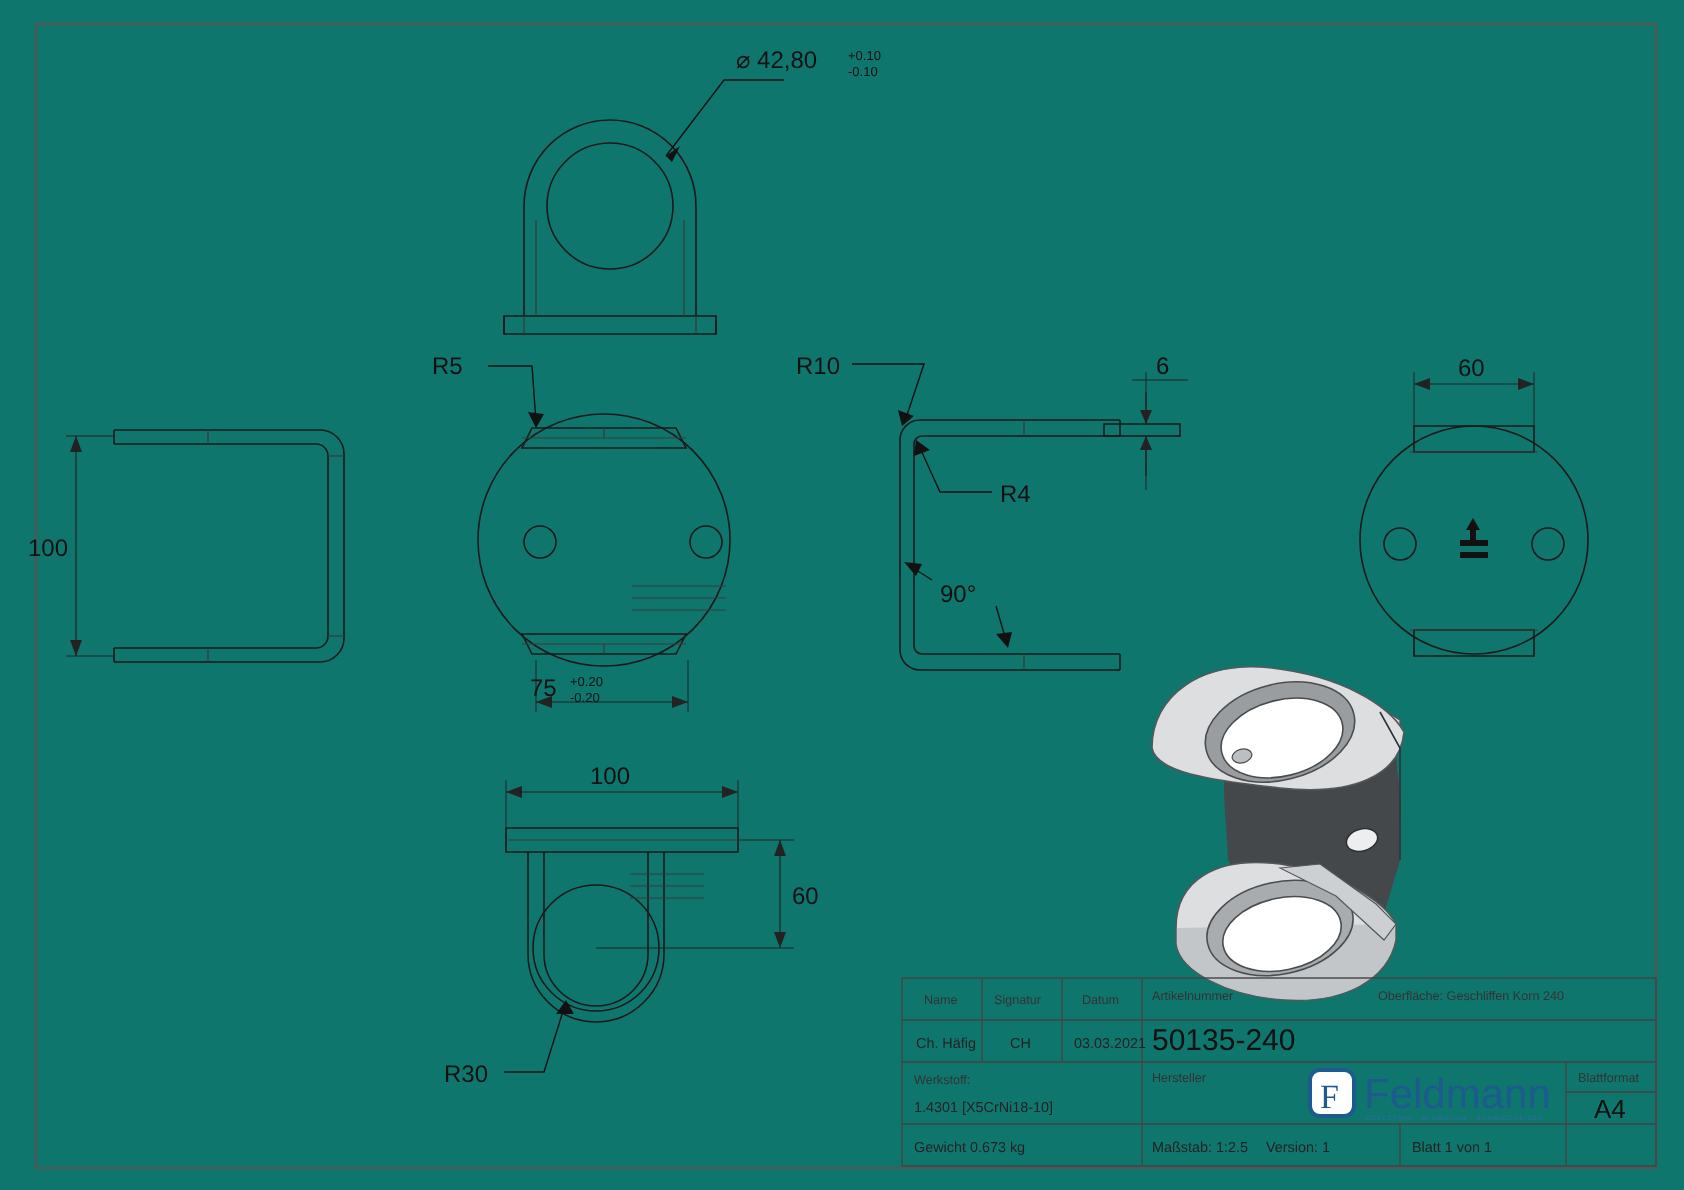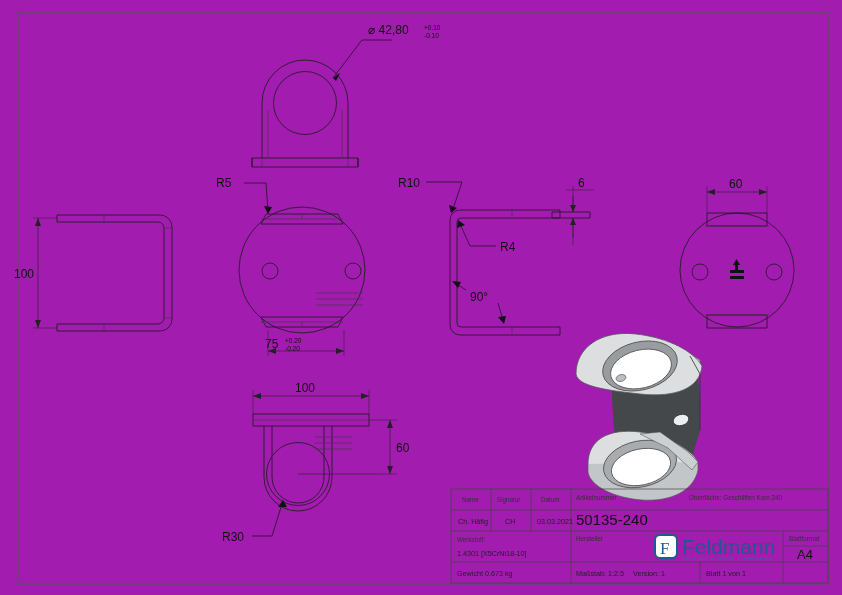--- a/index.html
+++ b/index.html
@@ -7,21 +7,21 @@
     padding: 0;
     background: #ffffff;
   }
   body {
     font-family: "Liberation Sans", sans-serif;
   }
   #sheet {
     position: relative;
     width: 842px;
     height: 595px;
-    background: #a21caf;
+    background: #0f766e;
     overflow: hidden;
   }
   svg { display: block; }
   .dwg-line   { stroke: #1a1a1a; stroke-width: 0.8; fill: none; }
   .dwg-thin   { stroke: #3a3a3a; stroke-width: 0.6; fill: none; }
   .dim-line   { stroke: #222222; stroke-width: 0.6; fill: none; }
   .ext-line   { stroke: #222222; stroke-width: 0.5; fill: none; }
   .lead-line  { stroke: #111111; stroke-width: 0.7; fill: none; }
   .frame      { stroke: #555555; stroke-width: 1.1; fill: none; }
   .tb-line    { stroke: #444444; stroke-width: 0.7; fill: none; }

